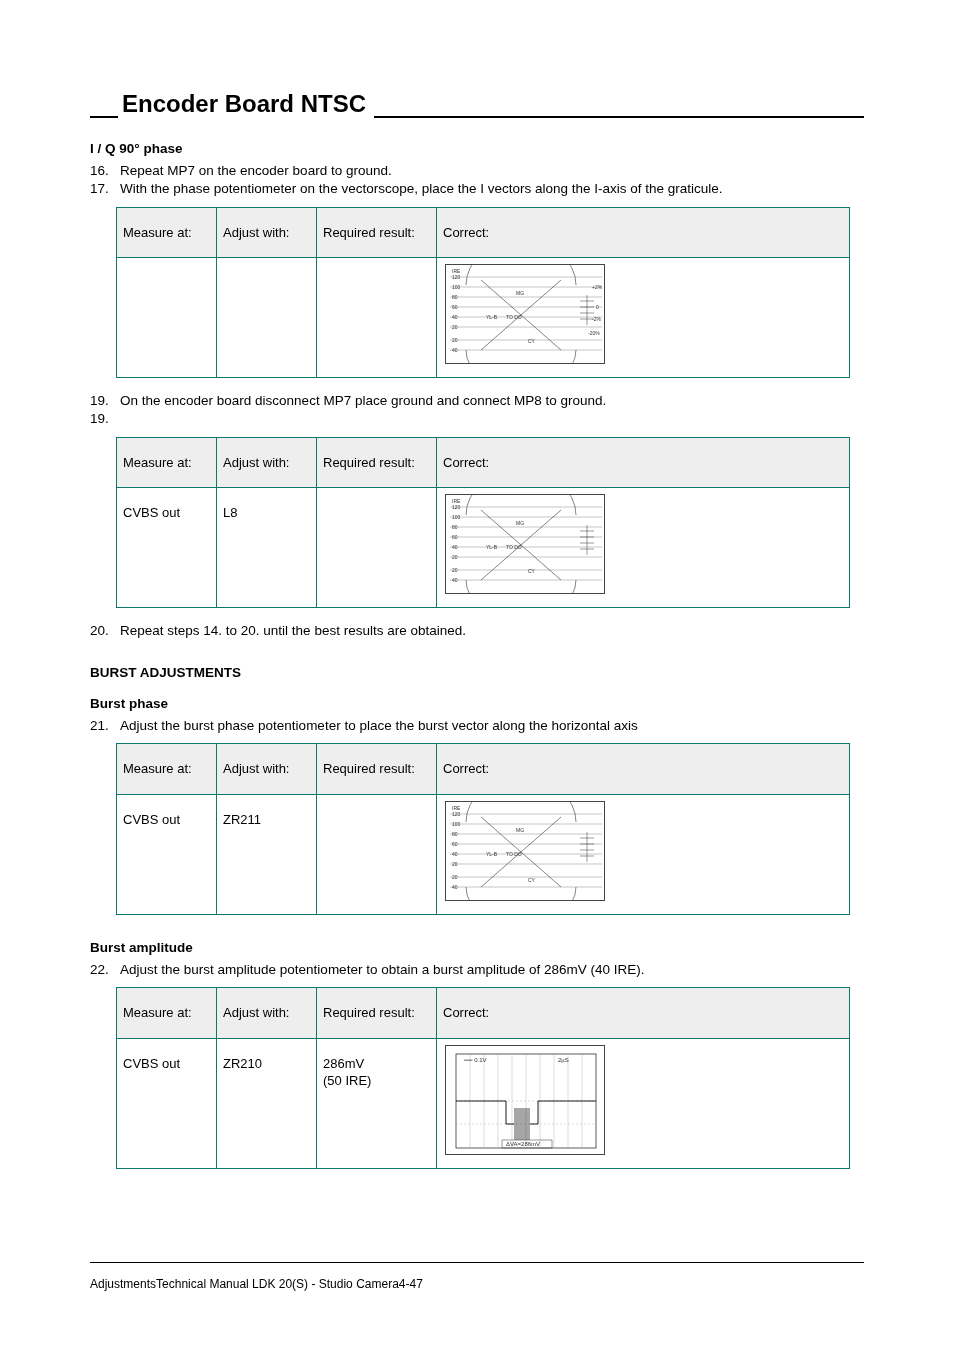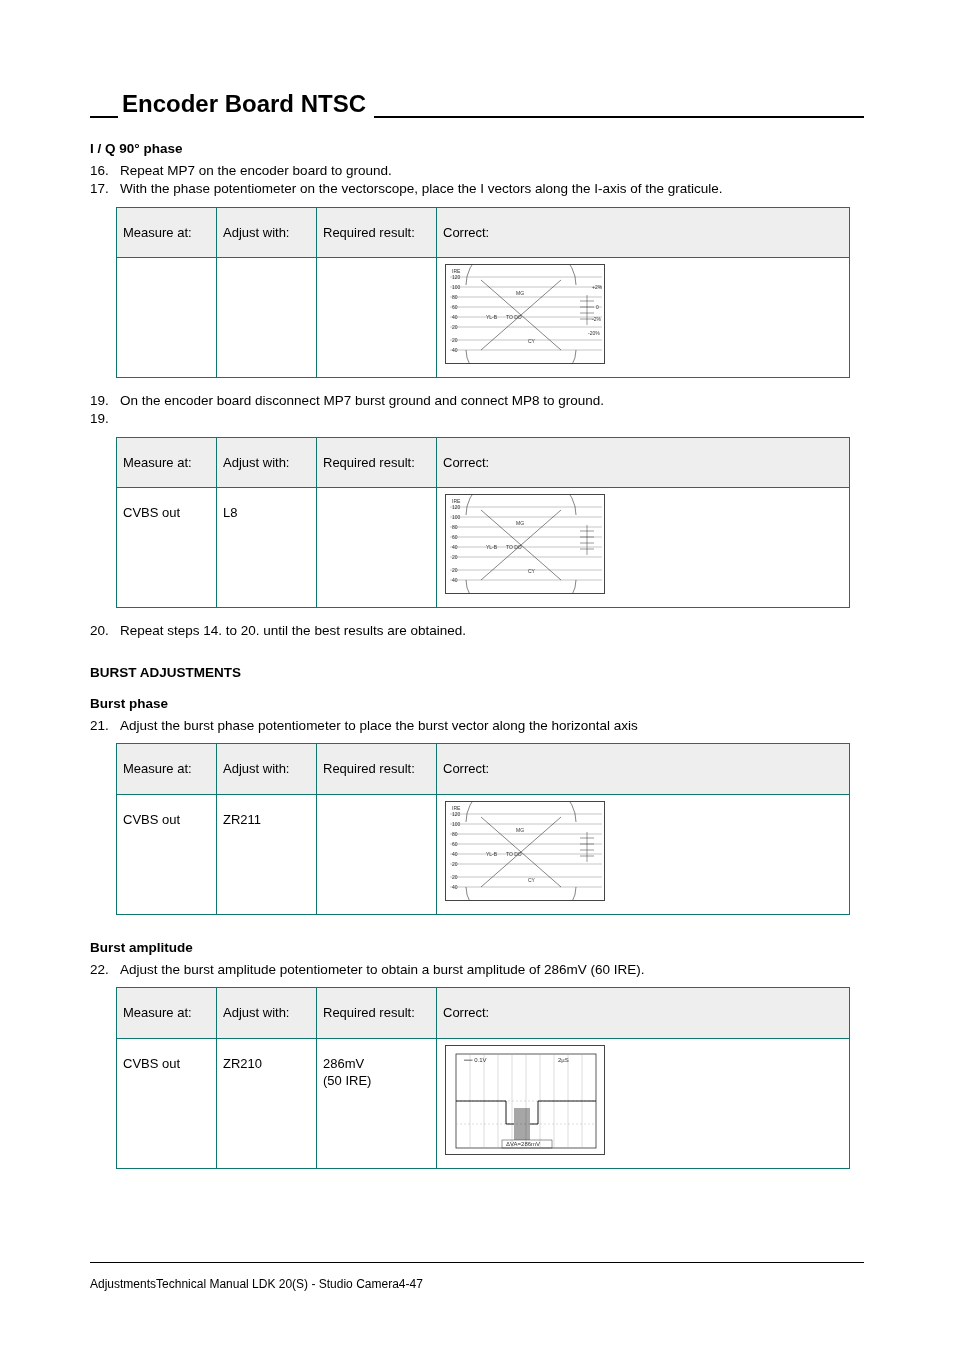--- a/index.html
+++ b/index.html
@@ -158,21 +158,21 @@
             </svg>
           </div>
         </td>
       </tr>
     </tbody>
       </table>
 
     <ol class="flat" style="margin-top:14px">
       <li>
           <span class="num">19.</span>
-          <span>On the encoder board disconnect MP7 burst ground and connect MP8 to ground.</span>
+          <span>On the encoder board disconnect MP7 place ground and connect MP8 to ground.</span>
         </li>
       <li>
           <span class="num">19.</span>
         </li>
     </ol>
 
     <table class="box">
       <tbody>
           <tr>
         <th class="col-meas">Measure at:</th>
@@ -308,21 +308,21 @@
           </div>
         </td>
       </tr>
     </tbody>
       </table>
 
     <div class="subhead" style="margin-top:24px">Burst amplitude</div>
     <ol class="flat">
       <li>
           <span class="num">22.</span>
-          <span>Adjust the burst amplitude potentiometer to obtain a burst amplitude of 286mV (60 IRE).</span>
+          <span>Adjust the burst amplitude potentiometer to obtain a burst amplitude of 286mV (40 IRE).</span>
         </li>
     </ol>
 
     <table class="box">
       <tbody>
           <tr>
         <th class="col-meas">Measure at:</th>
         <th class="col-adj">Adjust with:</th>
         <th class="col-req">Required result:</th>
         <th>Correct:</th>

